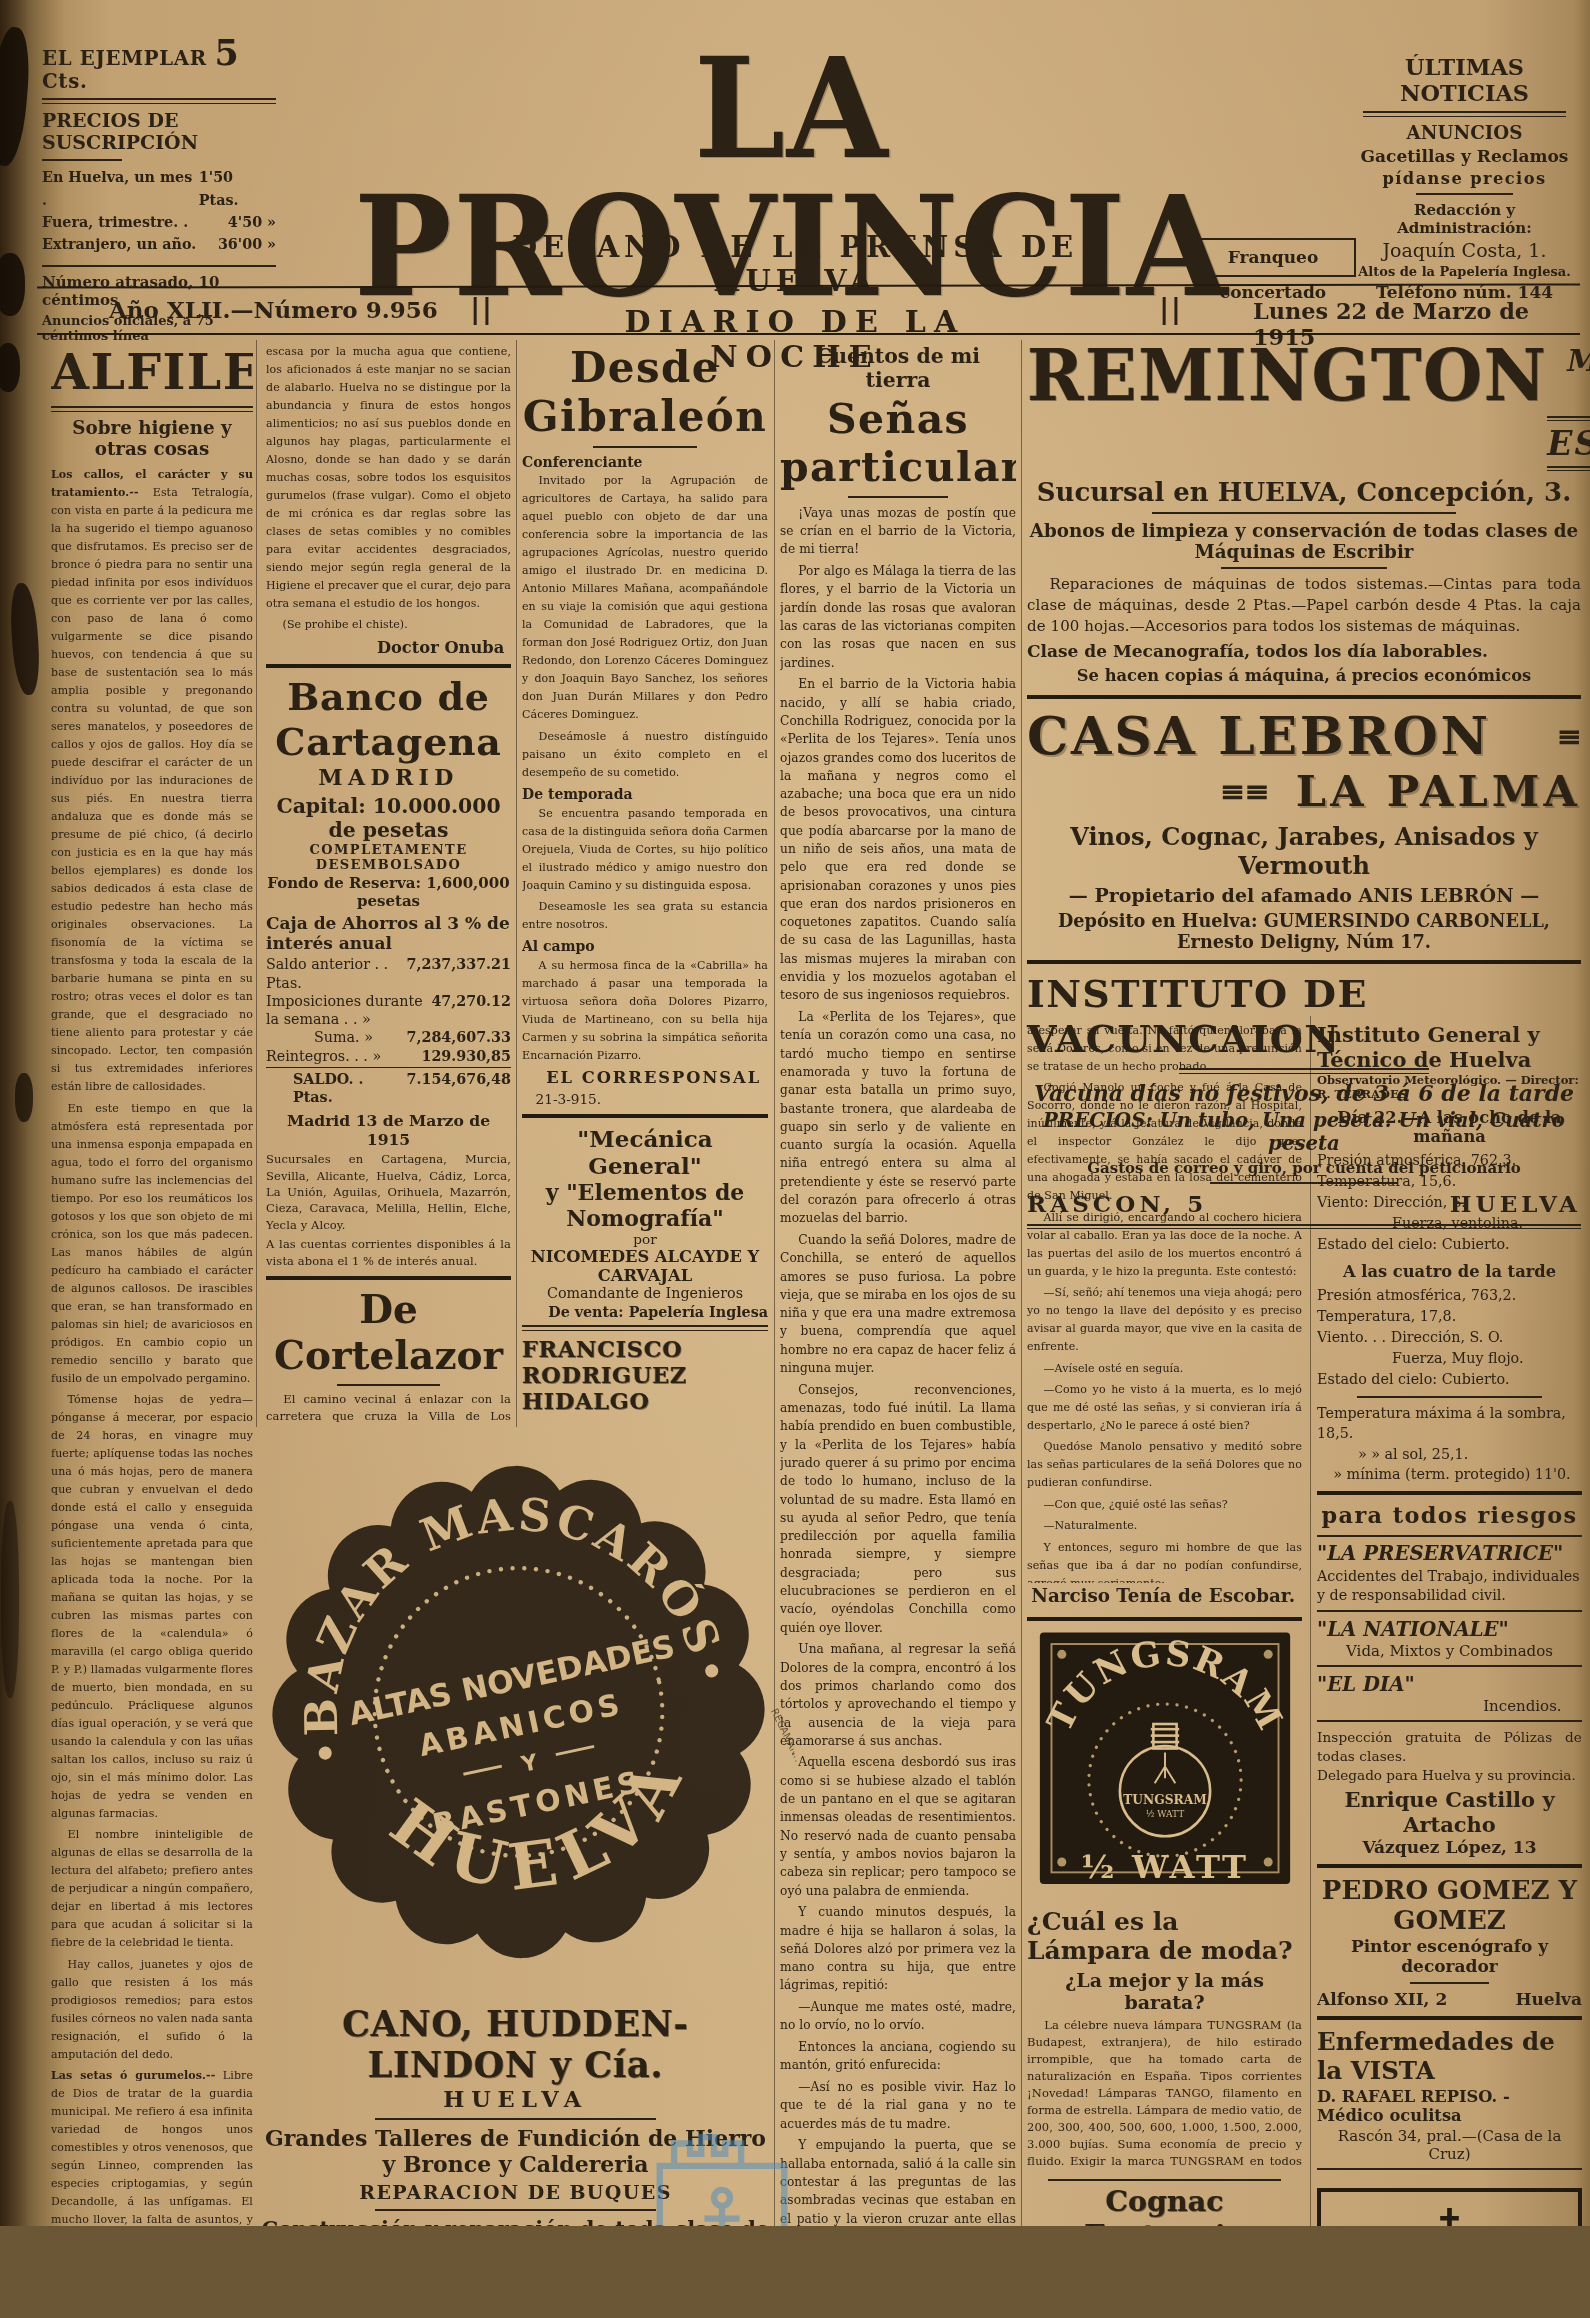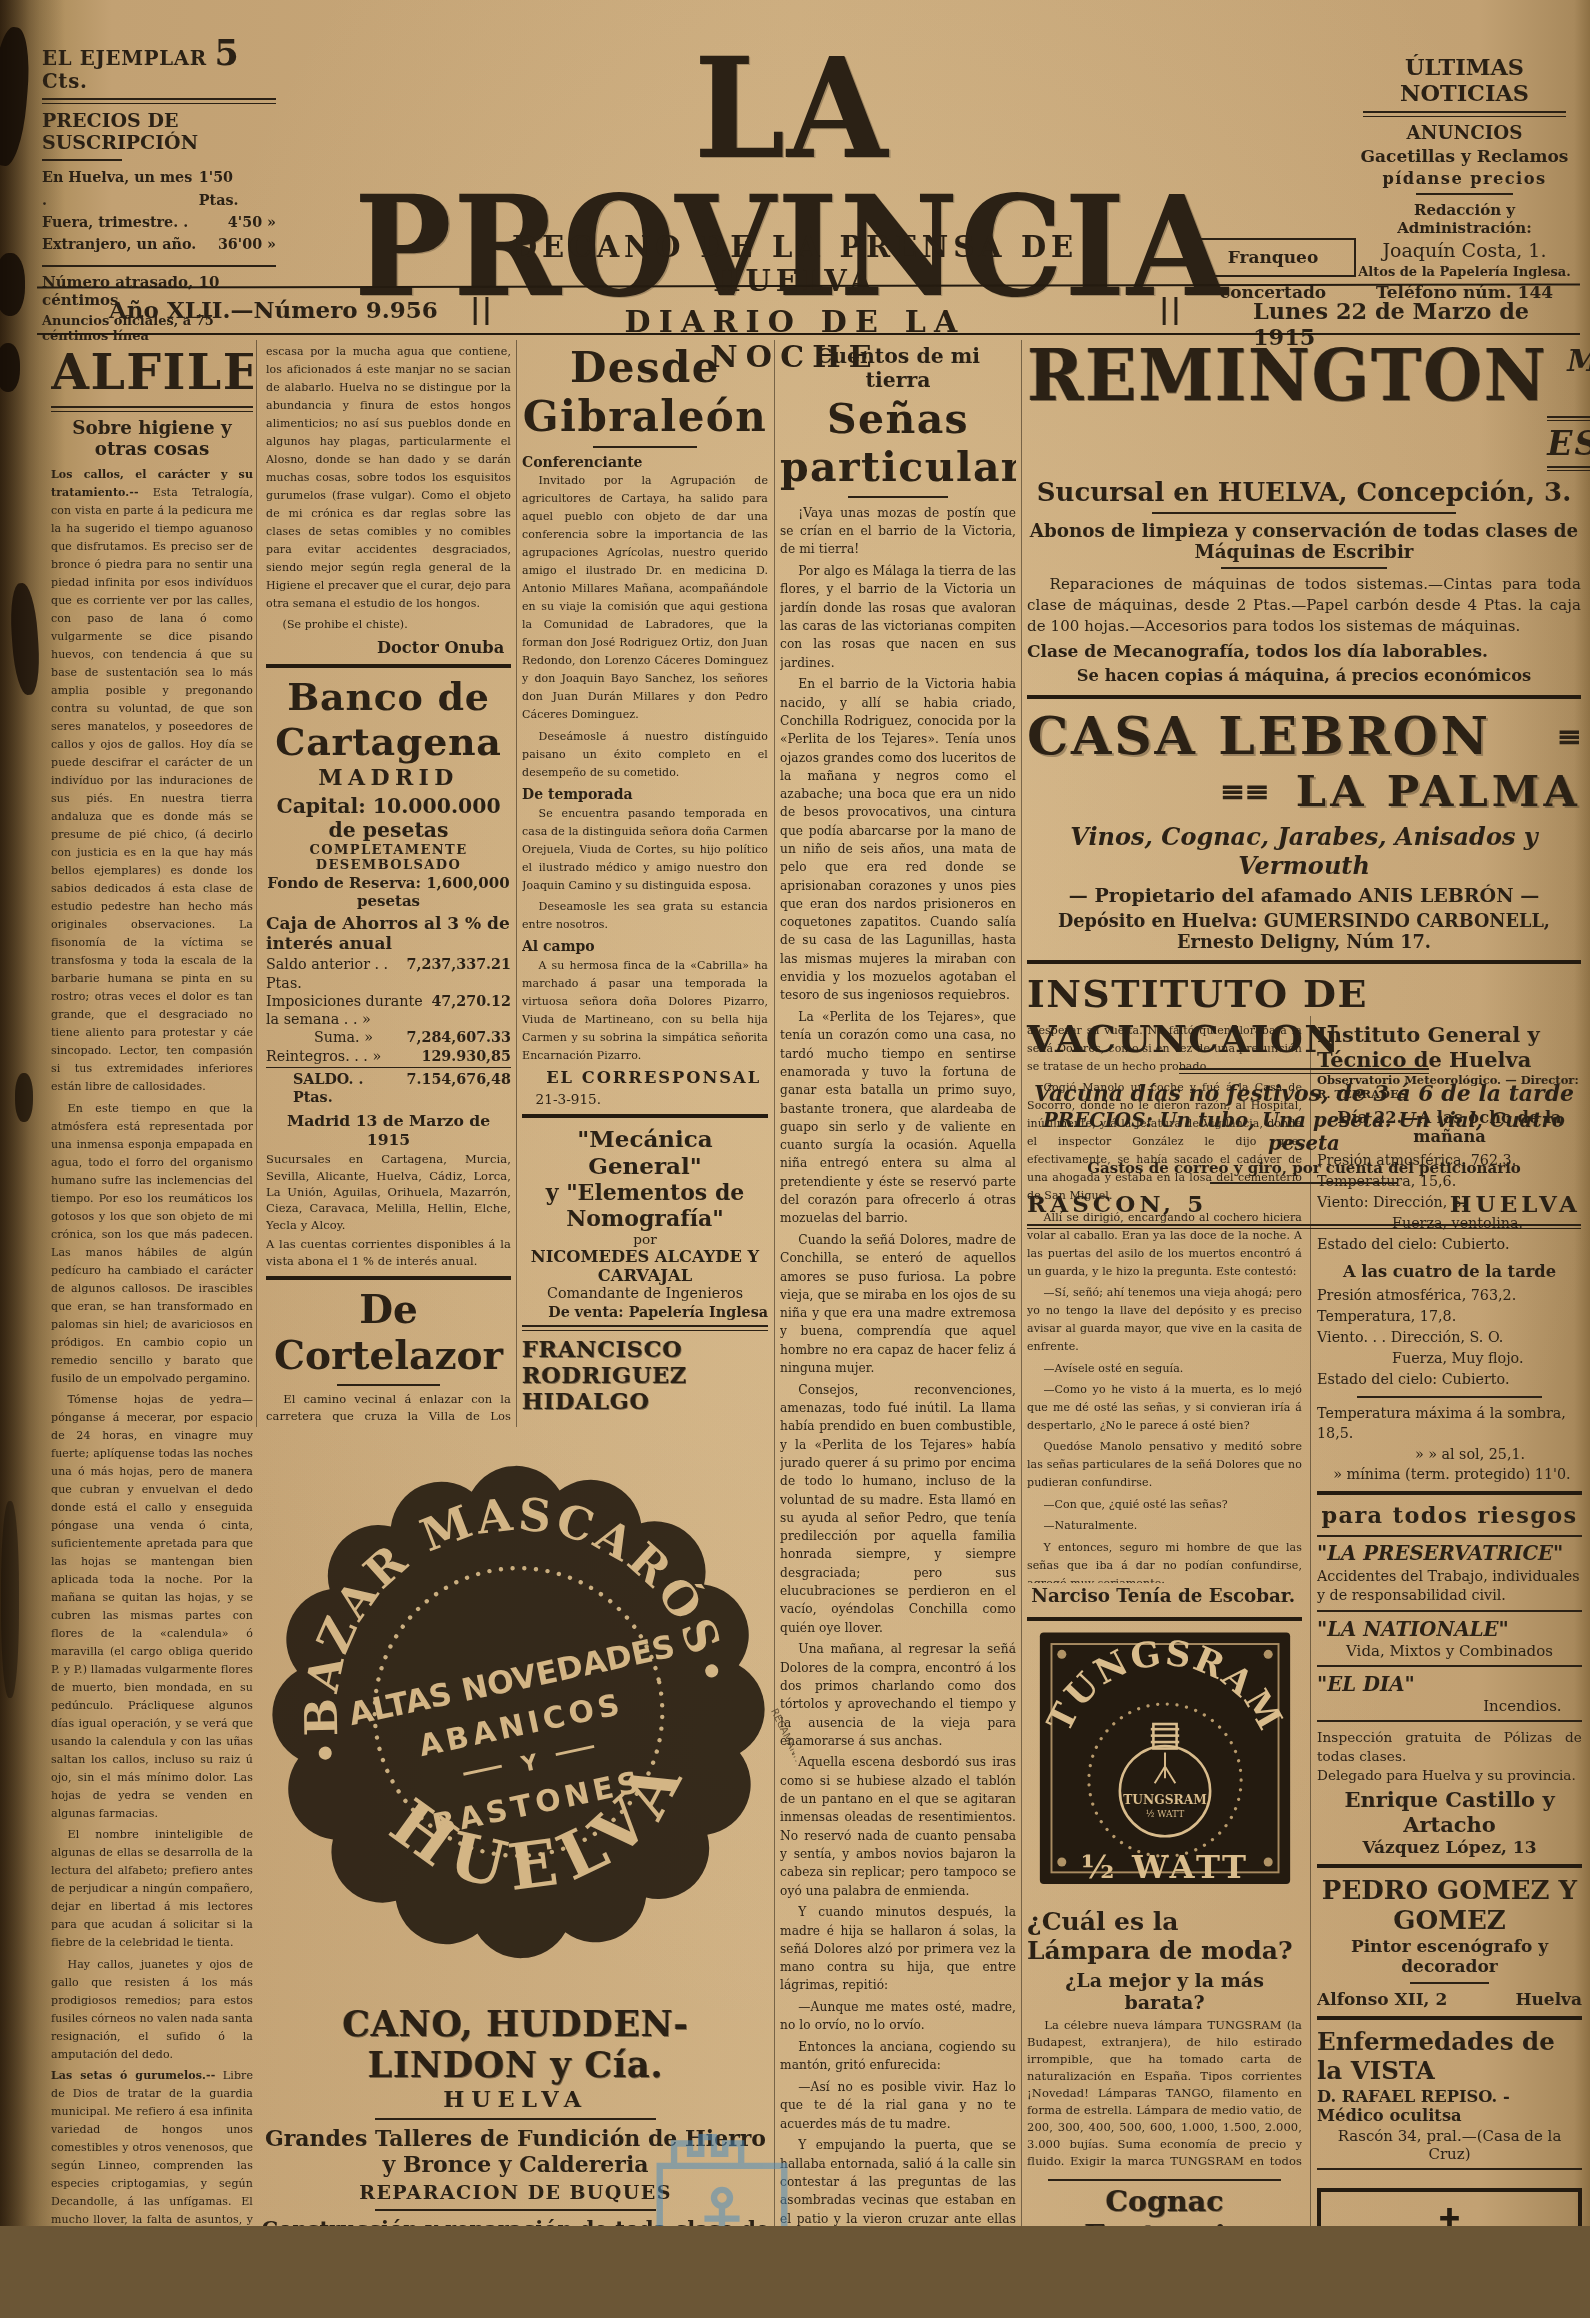--- a/index.html
+++ b/index.html
@@ -253,21 +253,21 @@
 
     <div>
       <div style="display:flex;justify-content:space-between;align-items:center;">
         <span class="lebron-name">CASA LEBRON</span>
         <span class="eqd">≡</span>
       </div>
       <div style="display:flex;justify-content:flex-end;align-items:center;gap:27px;">
         <span class="eqd">≡≡</span>
         <span class="lebron-name2">LA PALMA</span>
       </div>
-      <div class="c b" style="font-size:24px;margin-top:5.4px;font-style:italic;">Vinos, Cognac, Jarabes, Anisados y Vermouth</div>
+      <div class="c b" style="font-size:24px;margin-top:5.4px;">Vinos, Cognac, Jarabes, Anisados y Vermouth</div>
       <div class="c b" style="font-size:19px;margin-top:4.1px;">— Propietario del afamado ANIS LEBRÓN —</div>
       <div class="c b" style="font-size:17.7px;margin-top:4.1px;">Depósito en Huelva: GUMERSINDO CARBONELL, Ernesto Deligny, Núm 17.</div>
       <div class="hr5" style="margin-top:8.2px;"></div>
     </div>
 
     <div>
       <div class="b" style="font-size:38px;letter-spacing:1.4px;">INSTITUTO DE VACUNCAION</div>
       <div class="dr" style="width:45%;margin:6.8px auto;"></div>
       <div class="c b i" style="font-size:22px;">Vacuna días no festivos, de 3 á 6 de la tarde</div>
       <div class="c b i" style="font-size:19.7px;margin-top:2.7px;">PRECIOS: Un tubo, Una peseta. Un vial, Cuatro peseta</div>
@@ -343,21 +343,21 @@
       <div style="font-size:14.3px;line-height:21px;padding-left:75px;">Fuerza, ventolina.</div>
       <div style="font-size:14.3px;line-height:21px;">Estado del cielo: Cubierto.</div>
       <div class="c b" style="font-size:16.3px;margin:6.8px 0 4.1px;">A las cuatro de la tarde</div>
       <div style="font-size:14.3px;line-height:21px;">Presión atmosférica, 763,2.</div>
       <div style="font-size:14.3px;line-height:21px;">Temperatura, 17,8.</div>
       <div style="font-size:14.3px;line-height:21px;">Viento. . . Dirección, S. O.</div>
       <div style="font-size:14.3px;line-height:21px;padding-left:75px;">Fuerza, Muy flojo.</div>
       <div style="font-size:14.3px;line-height:21px;">Estado del cielo: Cubierto.</div>
       <div class="hr3" style="width:70%;margin:5.4px auto;"></div>
       <div style="font-size:14.3px;line-height:20.4px;">Temperatura máxima á la sombra, 18,5.</div>
-      <div style="font-size:14.3px;line-height:20.4px;padding-left:41px;text-align:center;">»        »        al sol, 25,1.</div>
+      <div style="font-size:14.3px;line-height:20.4px;padding-left:41px;">»        »        al sol, 25,1.</div>
       <div style="font-size:14.3px;line-height:20.4px;padding-left:16.3px;">»  mínima (term. protegido) 11'0.</div>
     </div>
     <div class="hr5"></div>
     <div>
       <div class="b c" style="font-size:22.4px;letter-spacing:1.4px;">para todos riesgos</div>
       <div class="hr3" style="margin-top:6.8px;"></div>
       <div class="b i" style="font-size:19.7px;">"LA PRESERVATRICE"</div>
       <div style="font-size:14.3px;line-height:19px;margin:1.4px 0 4.1px;">Accidentes del Trabajo, individuales y de responsabilidad civil.</div>
       <div class="hr3"></div>
       <div class="b i" style="font-size:19.7px;">"LA NATIONALE"</div>

